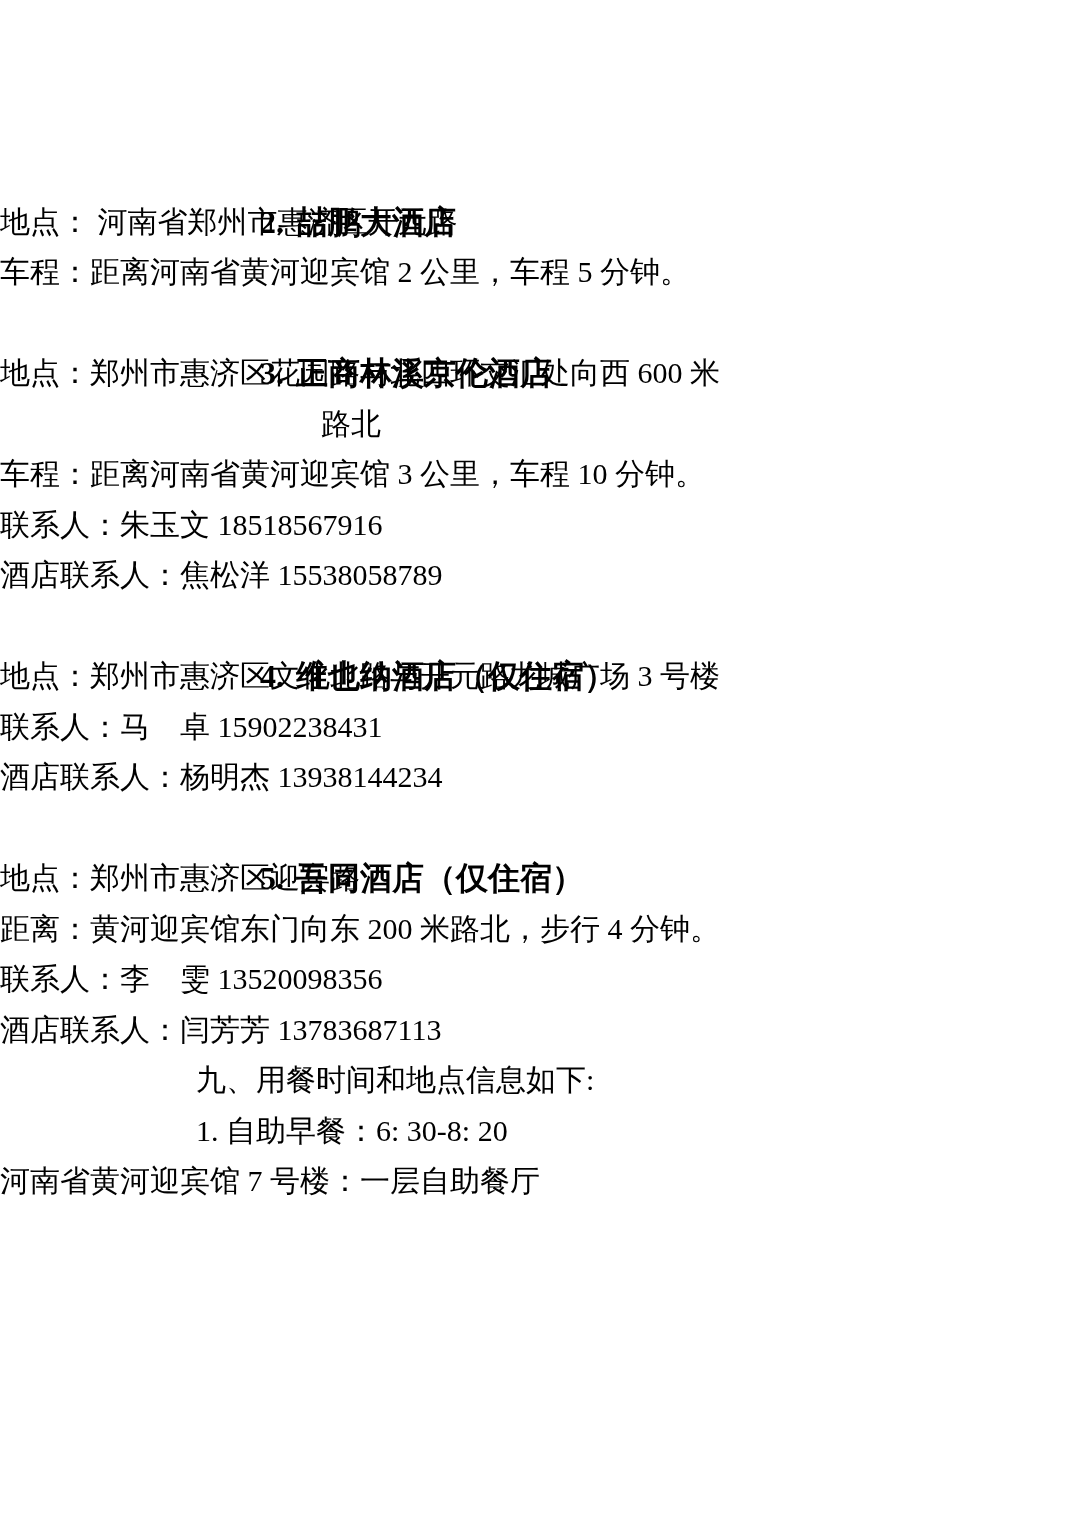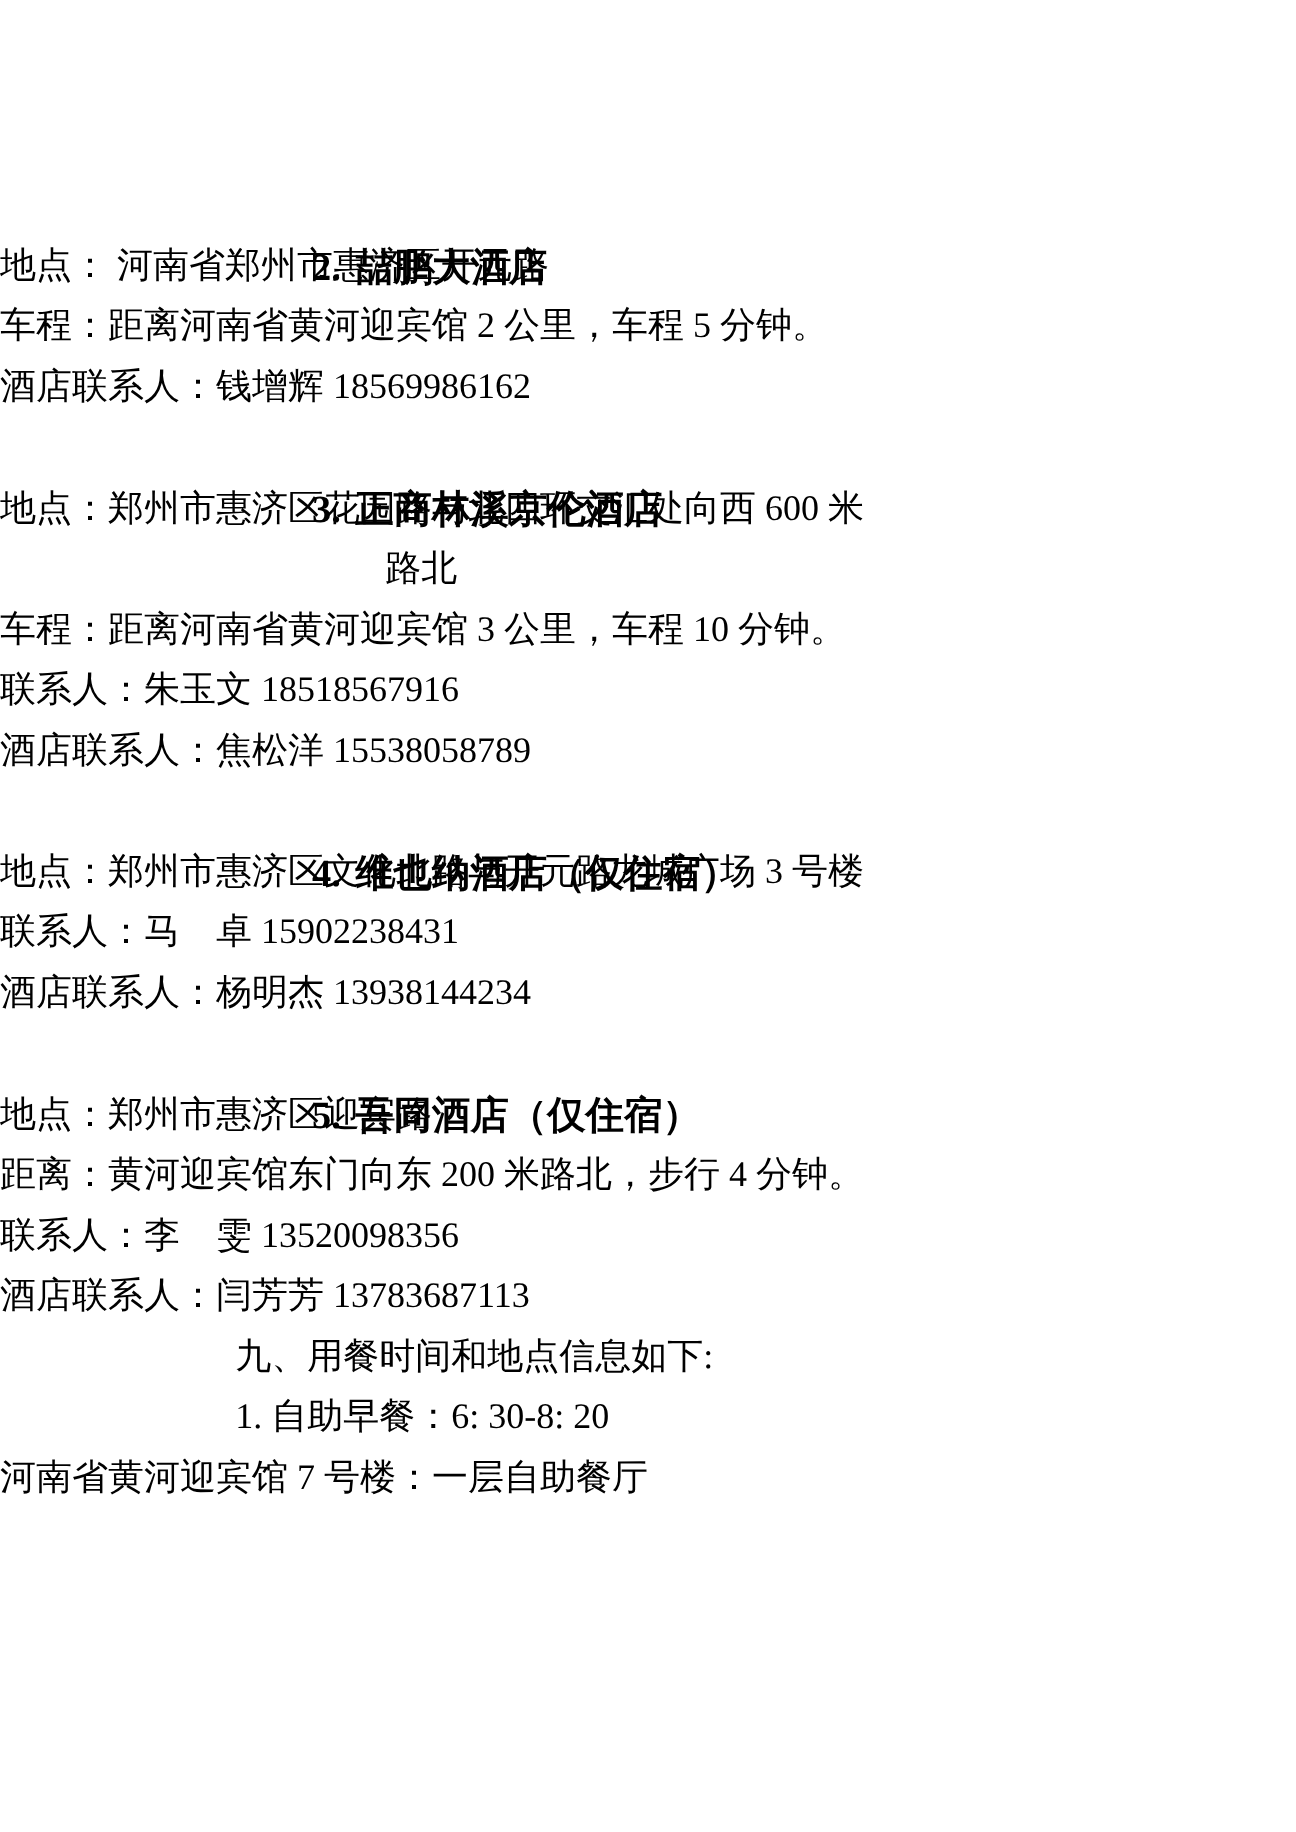--- a/index.html
+++ b/index.html
@@ -50,21 +50,20 @@
 
 <div class="page">
   <div class="content">
 
     <section>
       <div class="line heading">
         <span>2.</span><span class="hotel-name-span">喆鹏大酒店</span>
       </div>
       <div class="line detail">地点： 河南省郑州市惠济区开元路</div>
       <div class="line detail">车程：距离河南省黄河迎宾馆 2 公里，车程 5 分钟。</div>
-      <div class="line detail">酒店联系人：钱增辉 18569986162</div>
     </section>
 
     <section>
       <div class="line heading">
         <span>3.</span><span class="hotel-name-span">正商林溪京伦酒店</span>
       </div>
       <div class="line detail">地点：郑州市惠济区花园路与北四环交汇处向西 600 米</div>
       <div class="line cont">路北</div>
       <div class="line detail">车程：距离河南省黄河迎宾馆 3 公里，车程 10 分钟。</div>
       <div class="line detail">联系人：朱玉文 18518567916</div>

